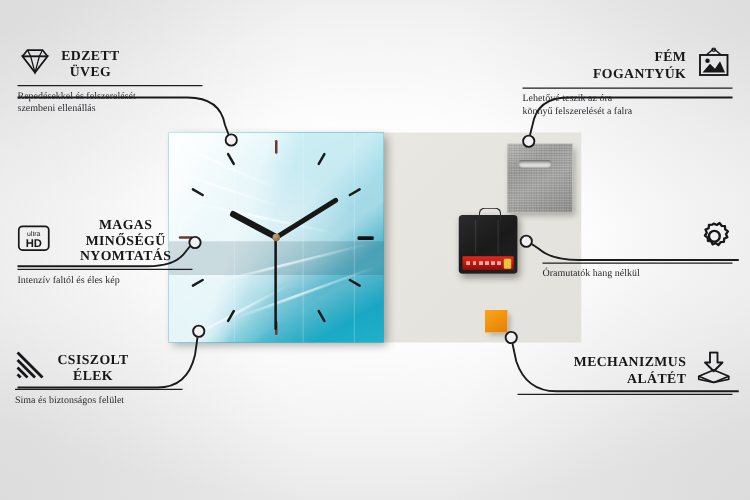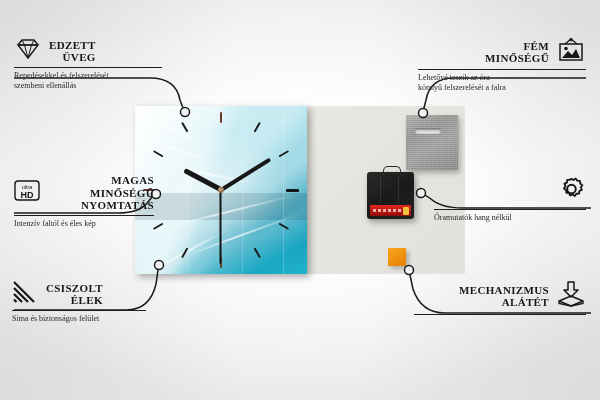--- a/index.html
+++ b/index.html
@@ -206,21 +206,21 @@
   .callout.right .head { justify-content: flex-end; }
   .title {
     font-family: "Liberation Serif", serif;
     font-weight: bold;
     font-size: 11px;
     line-height: 12.5px;
     letter-spacing: .35px;
     color: #17171a;
     white-space: pre-line;
   }
-  .callout.left .title { text-align: right; }
+  .callout.left .title { text-align: center; }
   .callout.right .title { text-align: right; }
   .rule {
     height: 1px;
     background: #1e1e20;
     margin-top: 3px;
   }
   .desc {
     font-family: "Liberation Serif", serif;
     font-size: 8px;
     line-height: 10px;
@@ -398,21 +398,21 @@
       <span class="title">CSISZOLT
 ÉLEK</span>
     </div>
     <div class="rule"></div>
     <div class="desc">Sima és biztonságos felület</div>
   </div>
 
   <div class="callout right" style="right:14px;top:38px;width:168px;">
     <div class="head">
       <span class="title">FÉM
-MINŐSÉGŰ</span>
+FOGANTYÚK</span>
       <span class="icon">
         <svg width="30" height="24" viewBox="0 0 30 24">
           <path d="M15 1 L9 6 M15 1 L21 6" fill="none" stroke="#17171a" stroke-width="1.2"></path>
           <circle cx="15" cy="1.6" r="1.4" fill="none" stroke="#17171a" stroke-width="1"></circle>
           <rect x="4" y="6" width="22" height="16" fill="none" stroke="#17171a" stroke-width="1.5"></rect>
           <path d="M6 20 L12 13 L16 17 L20 11 L24 20 Z" fill="#17171a"></path>
           <circle cx="10" cy="10.5" r="1.8" fill="#17171a"></circle>
         </svg>
       </span>
     </div>

